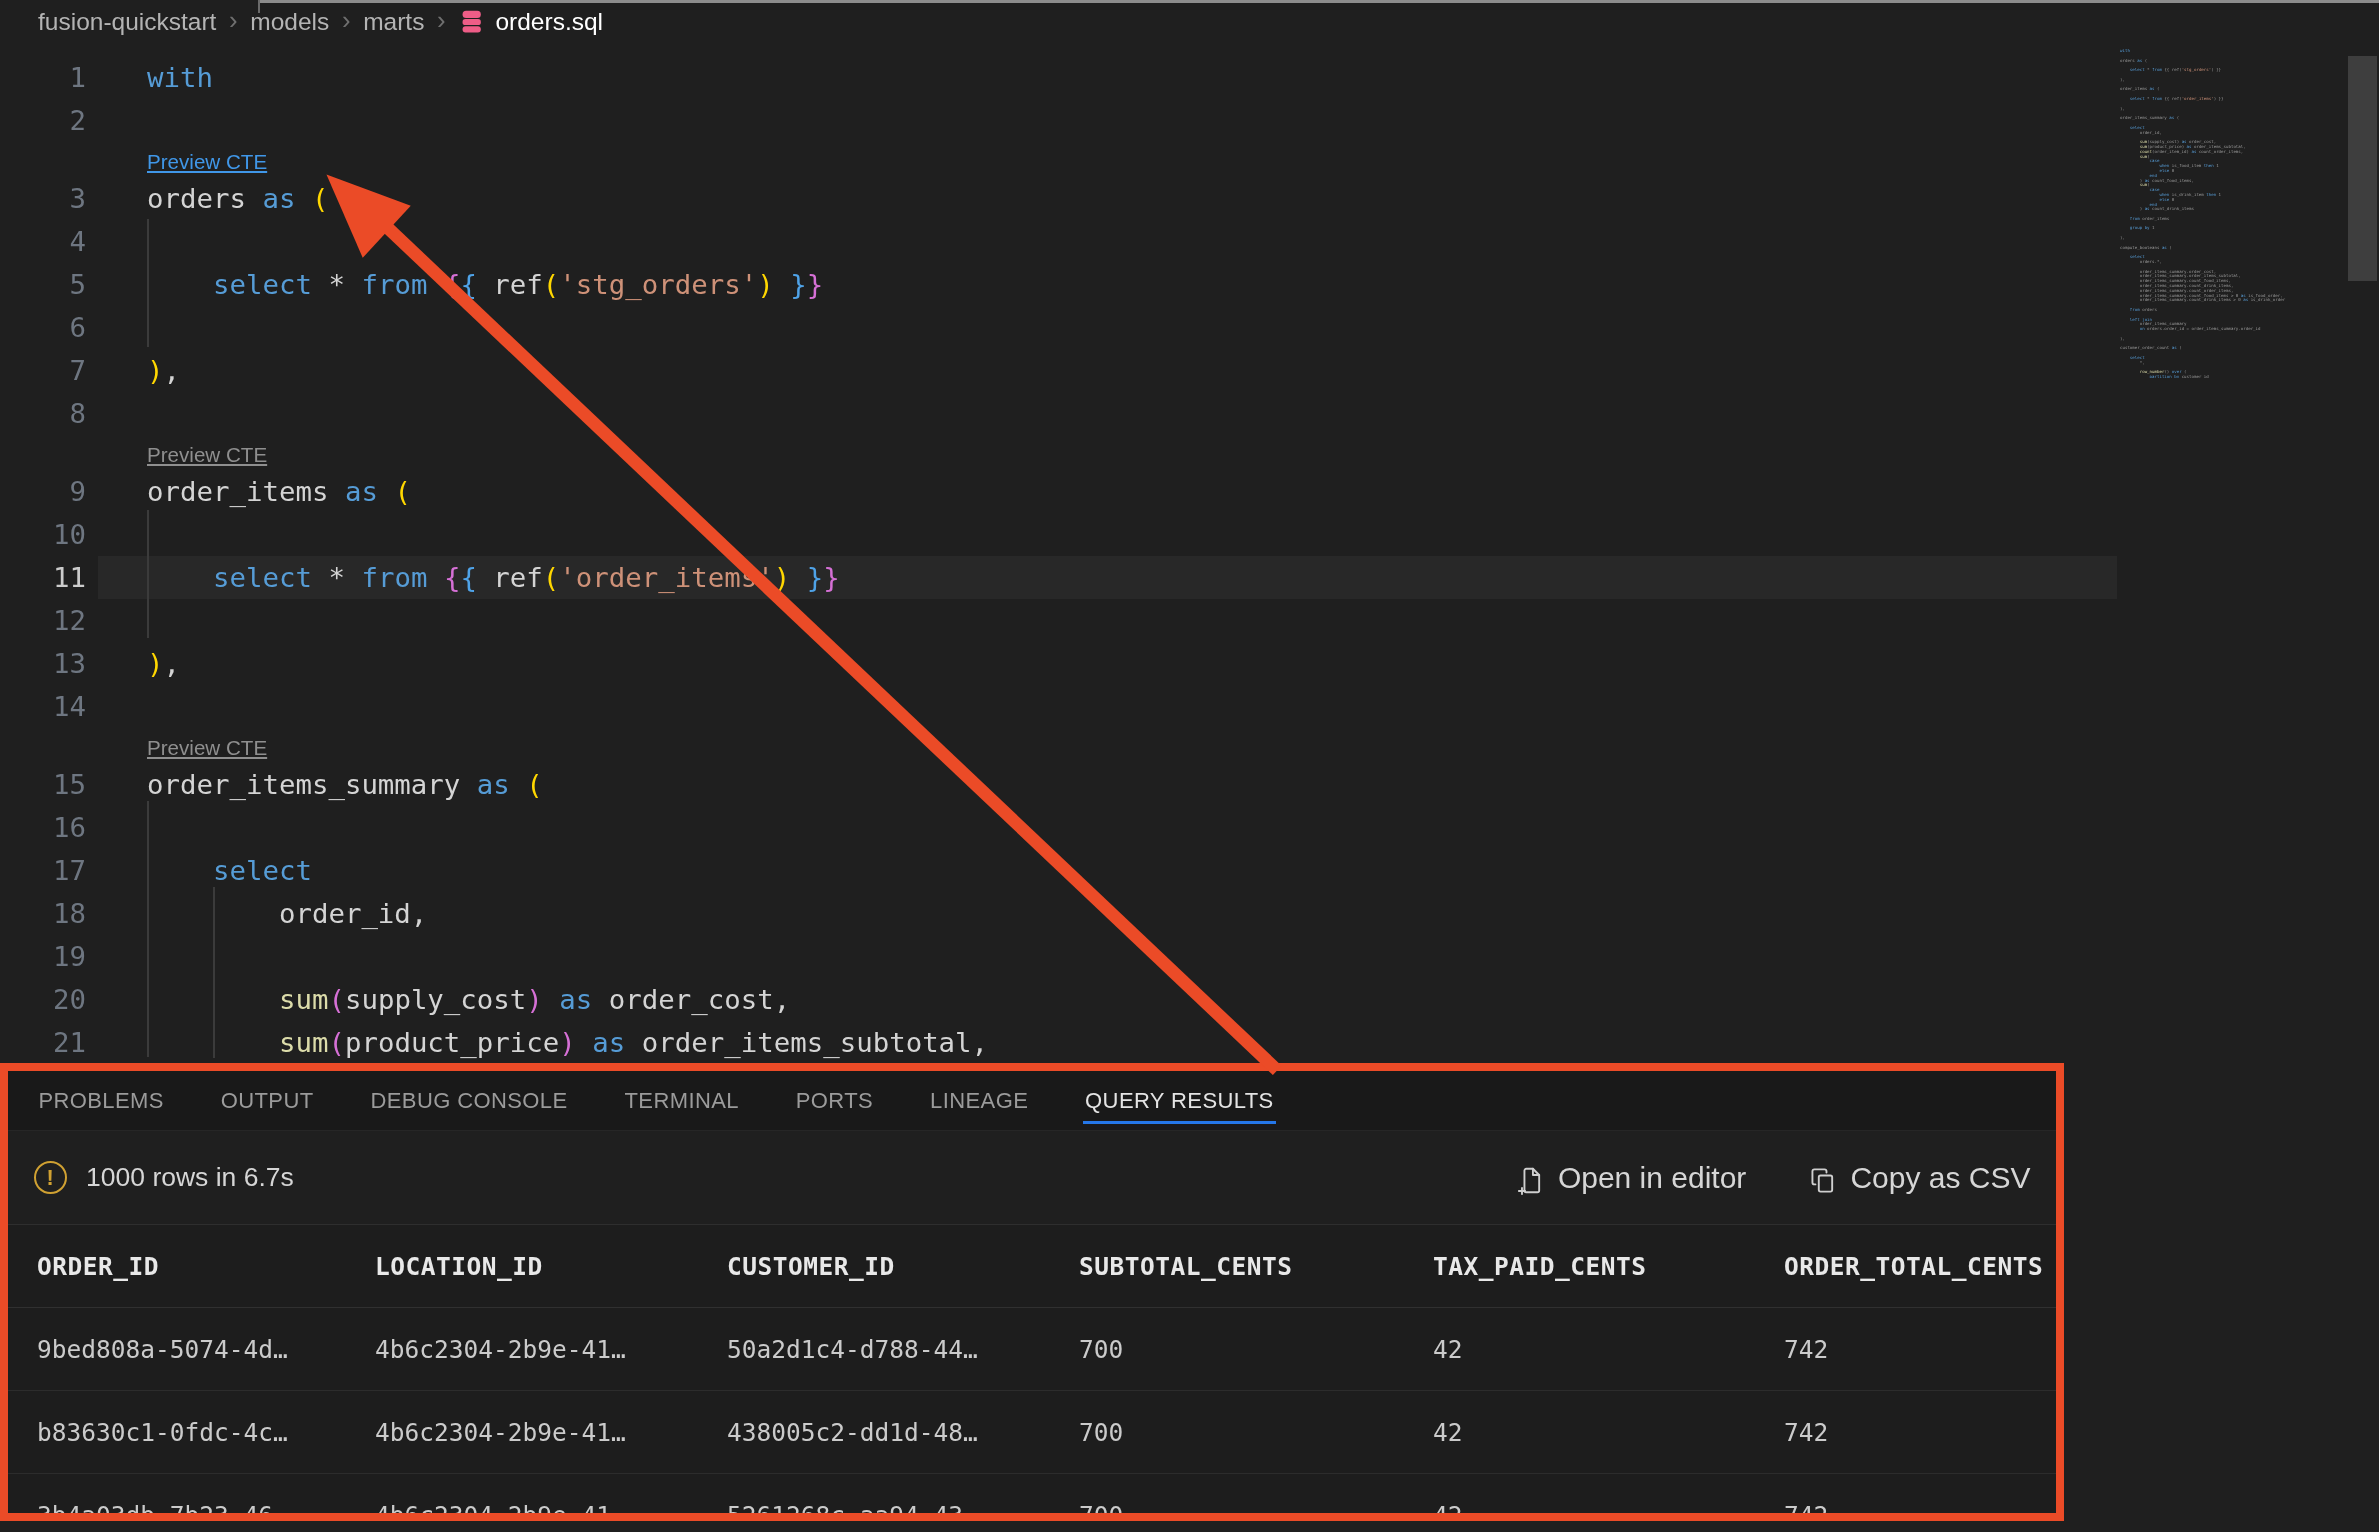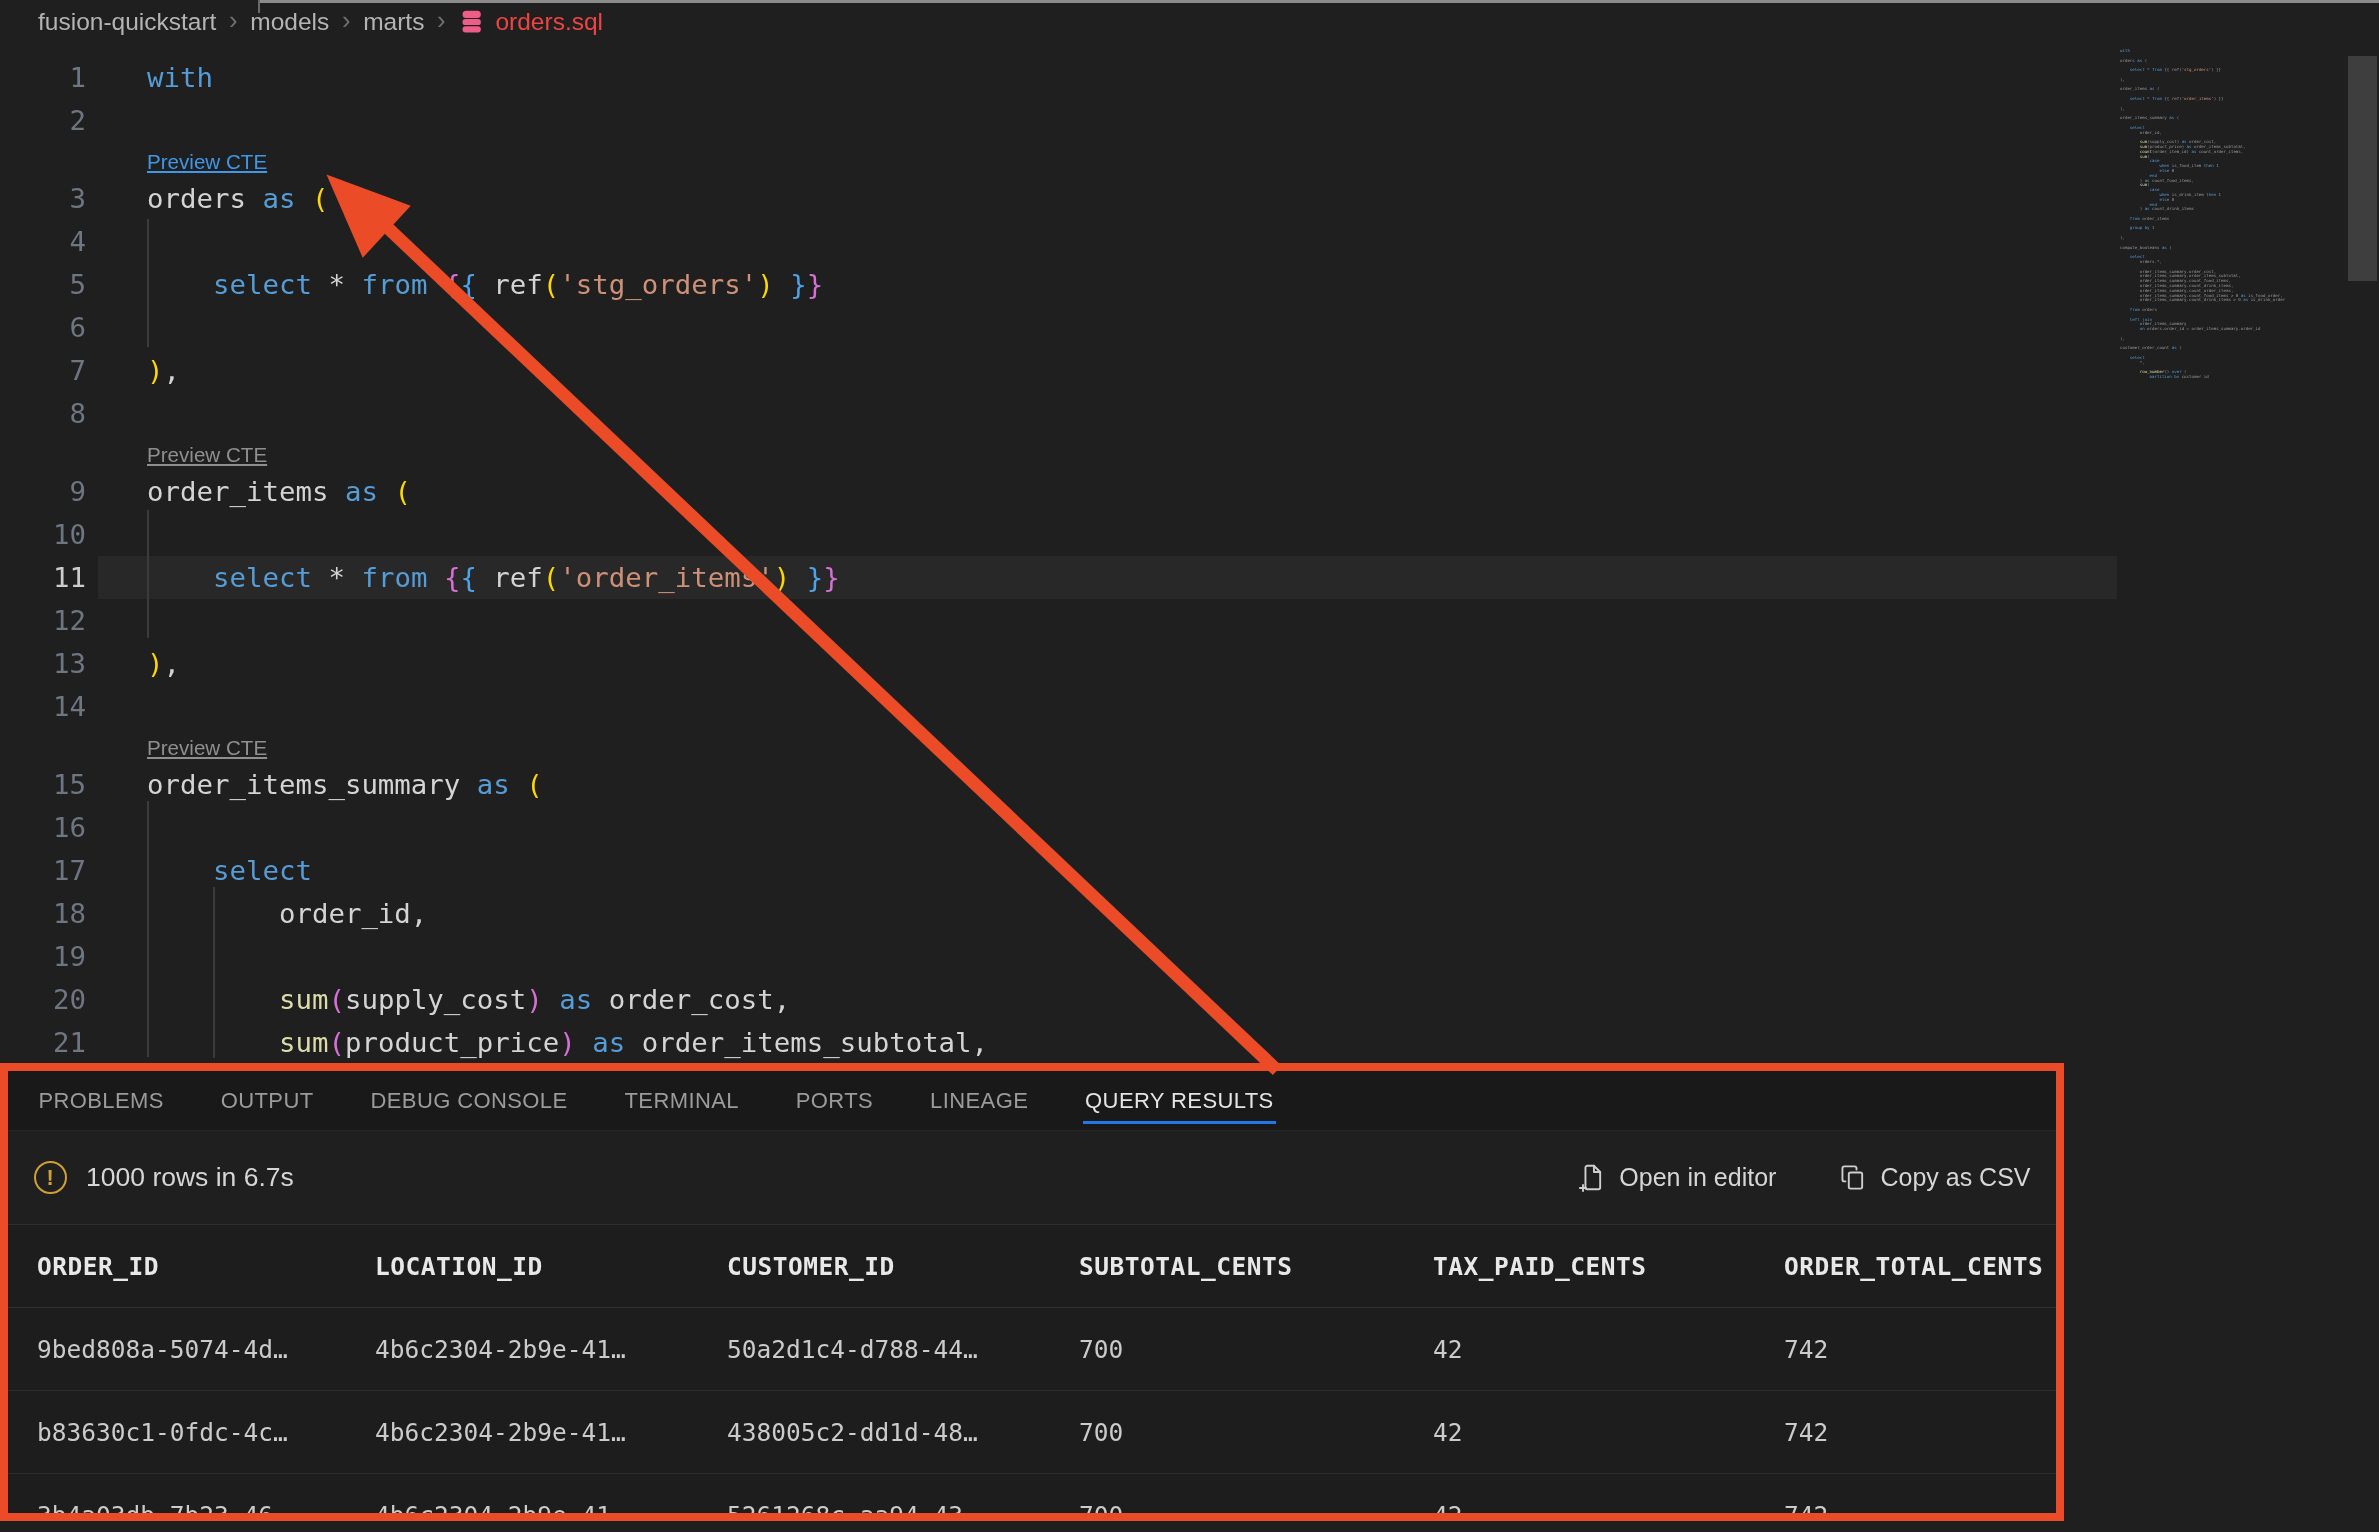--- a/index.html
+++ b/index.html
@@ -8,21 +8,21 @@
     background:#1f1f1f;font-family:"Liberation Sans",sans-serif;
   }
   
   #top-strip{position:absolute;left:258px;top:0;right:0;height:2.9px;background:#8c8c8c;}
   #top-strip-notch{position:absolute;left:258px;top:0;width:2px;height:12.7px;background:#6a6a6a;}
 
   
   #breadcrumb{position:absolute;left:38px;top:3px;height:37px;display:flex;align-items:center;gap:12.7px;
     font-size:24.5px;color:#b4b4b4;}
   .bc-sep{color:#6f6f6f;font-size:25.5px;transform:translateY(-1px);}
-  .bc-file{display:flex;align-items:center;gap:9.8px;color:#ef4444;}
+  .bc-file{display:flex;align-items:center;gap:9.8px;color:#ffffff;}
 
   
   #code-editor{position:absolute;left:0;top:56px;width:2380px;}
   .crow{position:relative;height:43px;}
   .crow.cur{background:linear-gradient(to right,transparent 0,transparent 98px,#282828 98px,#282828 2117px,transparent 2117px);}
   .num{position:absolute;left:0;top:0;width:86px;text-align:right;
     font:27.4px/43px "DejaVu Sans Mono",monospace;color:#6e7681;}
   .crow.cur .num{color:#cccccc;}
   .ctext{position:absolute;left:147px;top:0;white-space:pre;
     font:27.4px/43px "DejaVu Sans Mono",monospace;color:#d4d4d4;}
@@ -48,22 +48,22 @@
     font-size:22px;letter-spacing:0.4px;color:#9b9b9b;cursor:pointer;white-space:nowrap;}
   .tab.active{color:#e4e4e4;}
   .tab.active::after{content:'';position:absolute;left:18.6px;right:18.6px;bottom:5.9px;height:2.9px;background:#2577e8;}
   #statusbar{height:93px;display:flex;align-items:center;justify-content:space-between;
     padding:0 25.5px;border-bottom:1px solid #2e2e2e;background:#1f1f1f;}
   #status-left{display:flex;align-items:center;gap:19.6px;}
   #warning-icon{width:33px;height:33px;border:2.5px solid #d0a132;border-radius:50%;box-sizing:border-box;
     display:flex;align-items:center;justify-content:center;color:#d0a132;font-size:21.6px;font-weight:bold;line-height:1;}
   #status-text{font-size:26.5px;color:#d6d6d6;}
   #actions{display:flex;align-items:center;gap:63px;}
-  .action{display:flex;align-items:center;gap:13.7px;background:none;border:none;cursor:pointer;
-    font-family:"Liberation Sans",sans-serif;font-size:25px;color:#d6d6d6;padding:0;}
+  .action{display:flex;align-items:flex-end;gap:13.7px;background:none;border:none;cursor:pointer;
+    font-family:"Liberation Sans",sans-serif;font-size:30px;color:#d6d6d6;padding:0;}
   .action svg{stroke:#cfcfcf;fill:none;stroke-width:1.7;stroke-linecap:round;stroke-linejoin:round;}
   #results-header,.trow{display:grid;grid-template-columns:338px 352px 352px 354px 351px 351px 1fr;
     align-items:center;padding-left:29px;font-family:"DejaVu Sans Mono",monospace;}
   #results-header{height:82px;border-bottom:1px solid #303030;font-size:24.5px;font-weight:bold;
     color:#e8e8e8;letter-spacing:0.5px;background:#1d1d1d;}
   .trow{height:82px;border-bottom:1px solid #2c2c2c;font-size:24.5px;color:#cbcbcb;background:#1d1d1d;}
 
   
   #annotation-arrow{position:absolute;left:0;top:0;z-index:60;pointer-events:none;}
 </style>

